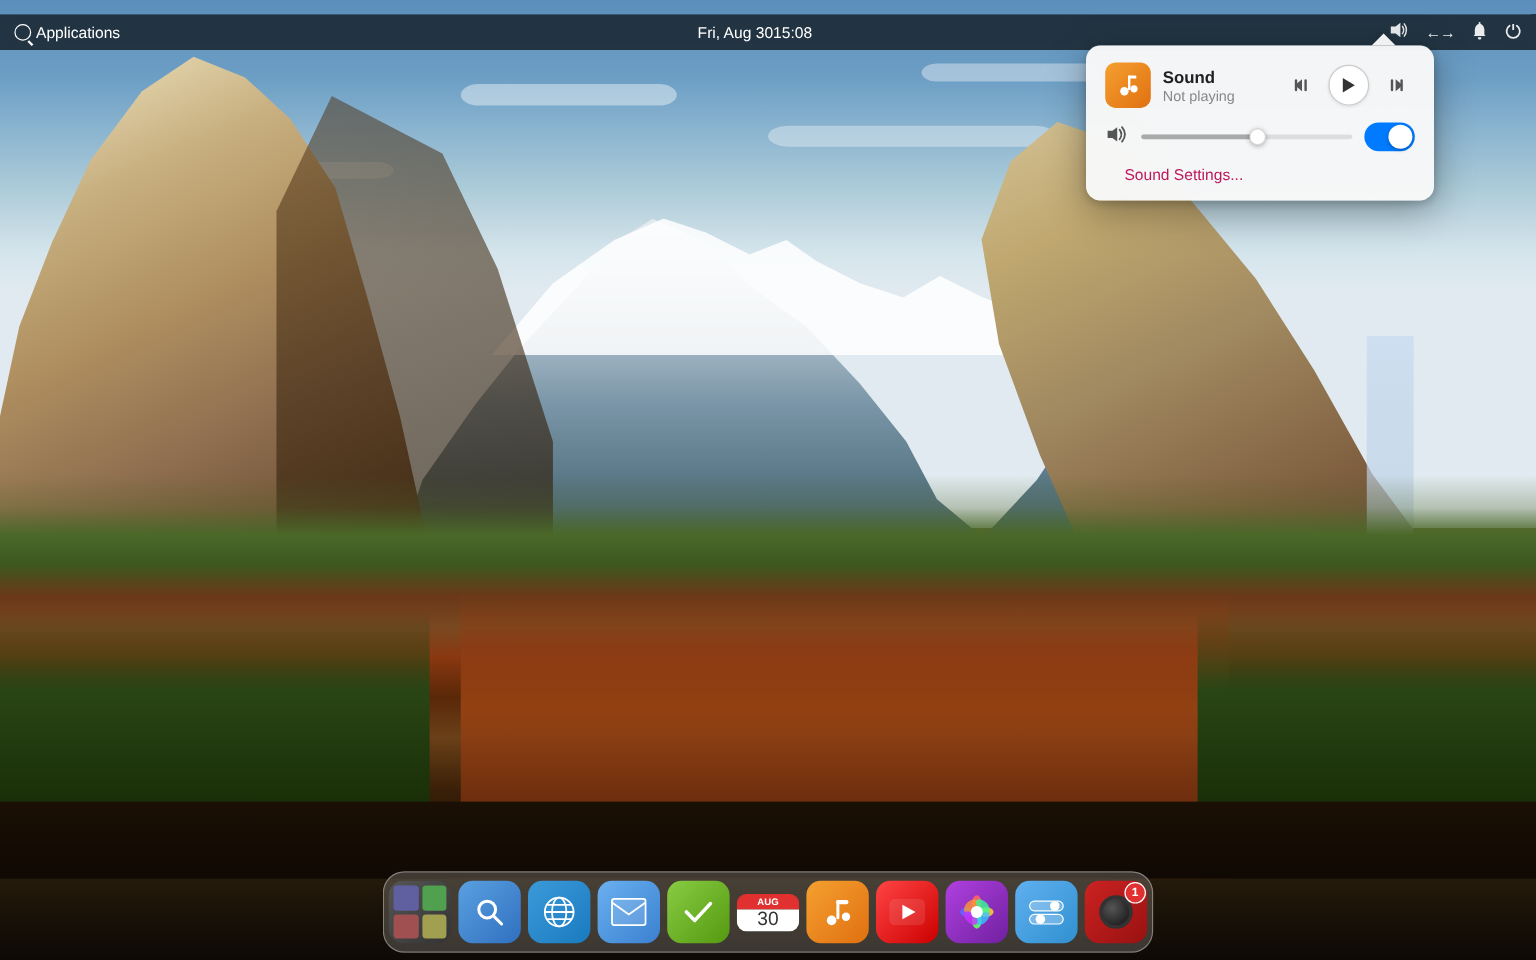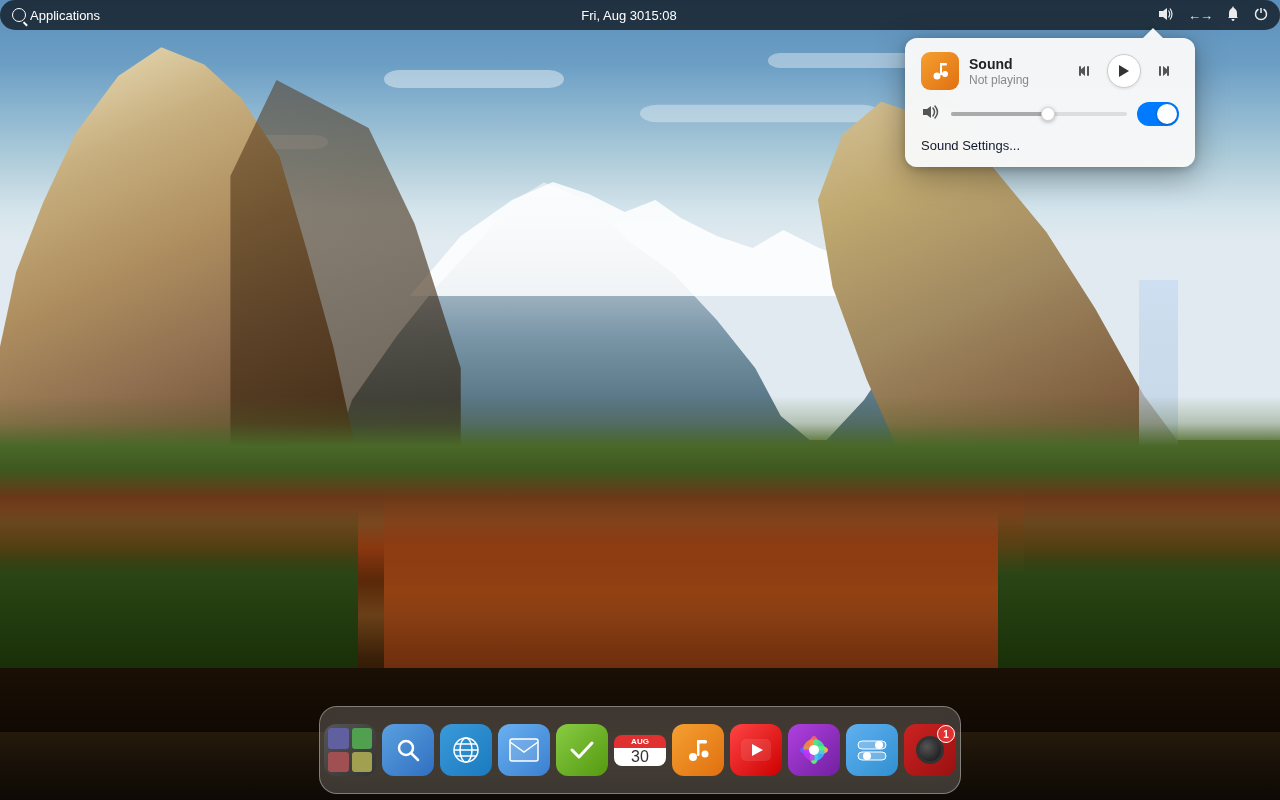--- a/index.html
+++ b/index.html
@@ -36,32 +36,31 @@
         #2a1e0c 90%,
         #1a1208 95%,
         #0d0905 100%
       );
       overflow: hidden;
     }
 
     
     .topbar {
       position: absolute;
-      top: 0;
+      top: 12px;
       left: 0;
       right: 0;
       height: 30px;
       background: rgba(0, 0, 0, 0.65);
       display: flex;
       align-items: center;
       justify-content: space-between;
       padding: 0 12px;
       z-index: 100;
       backdrop-filter: blur(10px);
-      border-radius: 15px;
     }
 
     .topbar-left {
       display: flex;
       align-items: center;
       gap: 6px;
     }
 
     .topbar-apps {
       display: flex;
@@ -109,21 +108,21 @@
       cursor: pointer;
       opacity: 0.9;
     }
 
     
     .dock {
       position: absolute;
       bottom: 6px;
       left: 50%;
       transform: translateX(-50%);
-      height: 88px;
+      height: 68px;
       background: rgba(255,255,255,0.18);
       backdrop-filter: blur(20px);
       border-radius: 18px;
       border: 1px solid rgba(255,255,255,0.35);
       display: flex;
       align-items: center;
       padding: 6px 4px;
       gap: 6px;
       z-index: 100;
     }
@@ -329,23 +328,24 @@
       right: 2px;
       width: 20px;
       height: 20px;
       background: white;
       border-radius: 50%;
       box-shadow: 0 1px 3px rgba(0,0,0,0.3);
     }
 
     .popup-sound-settings {
       font-size: 13px;
-      color: #0f172a;
+      color: #be185d;
       cursor: pointer;
       padding: 2px 0;
+      margin-left: 16px;
     }
 
     
     .sky {
       position: absolute;
       top: 0; left: 0; right: 0;
       height: 55%;
       background: linear-gradient(180deg,
         #5b8eba 0%,
         #6d9fc5 15%,

